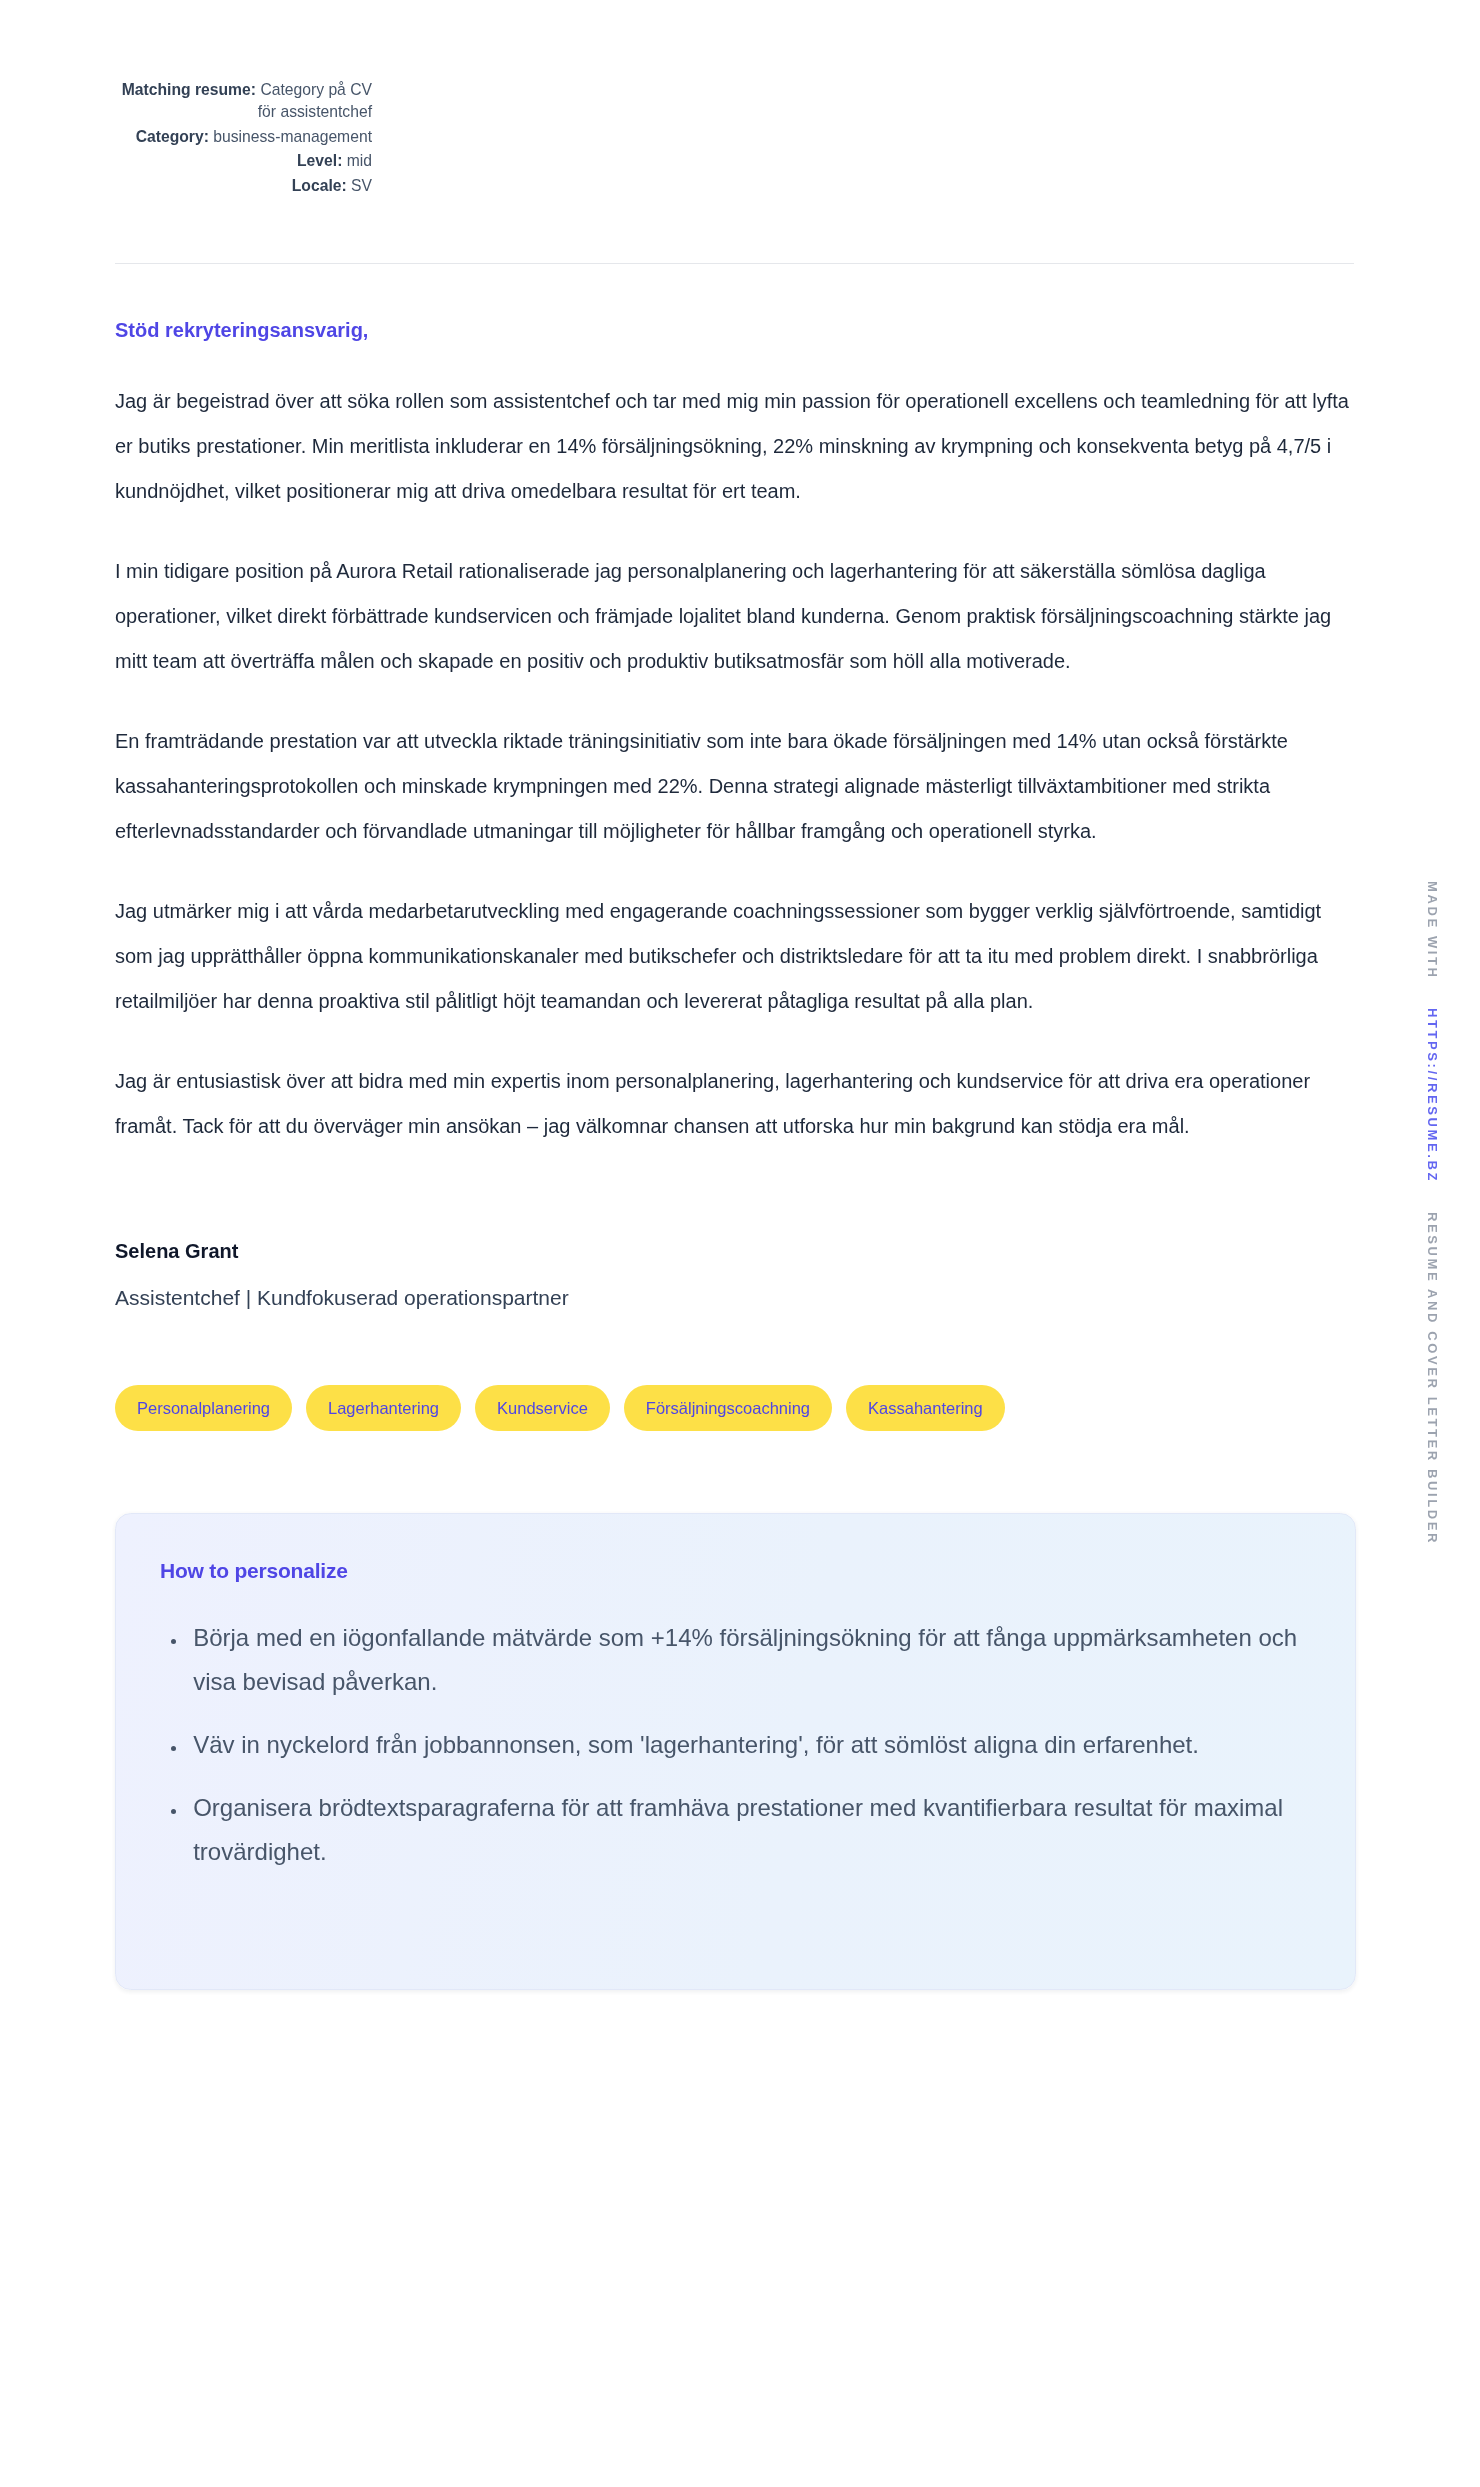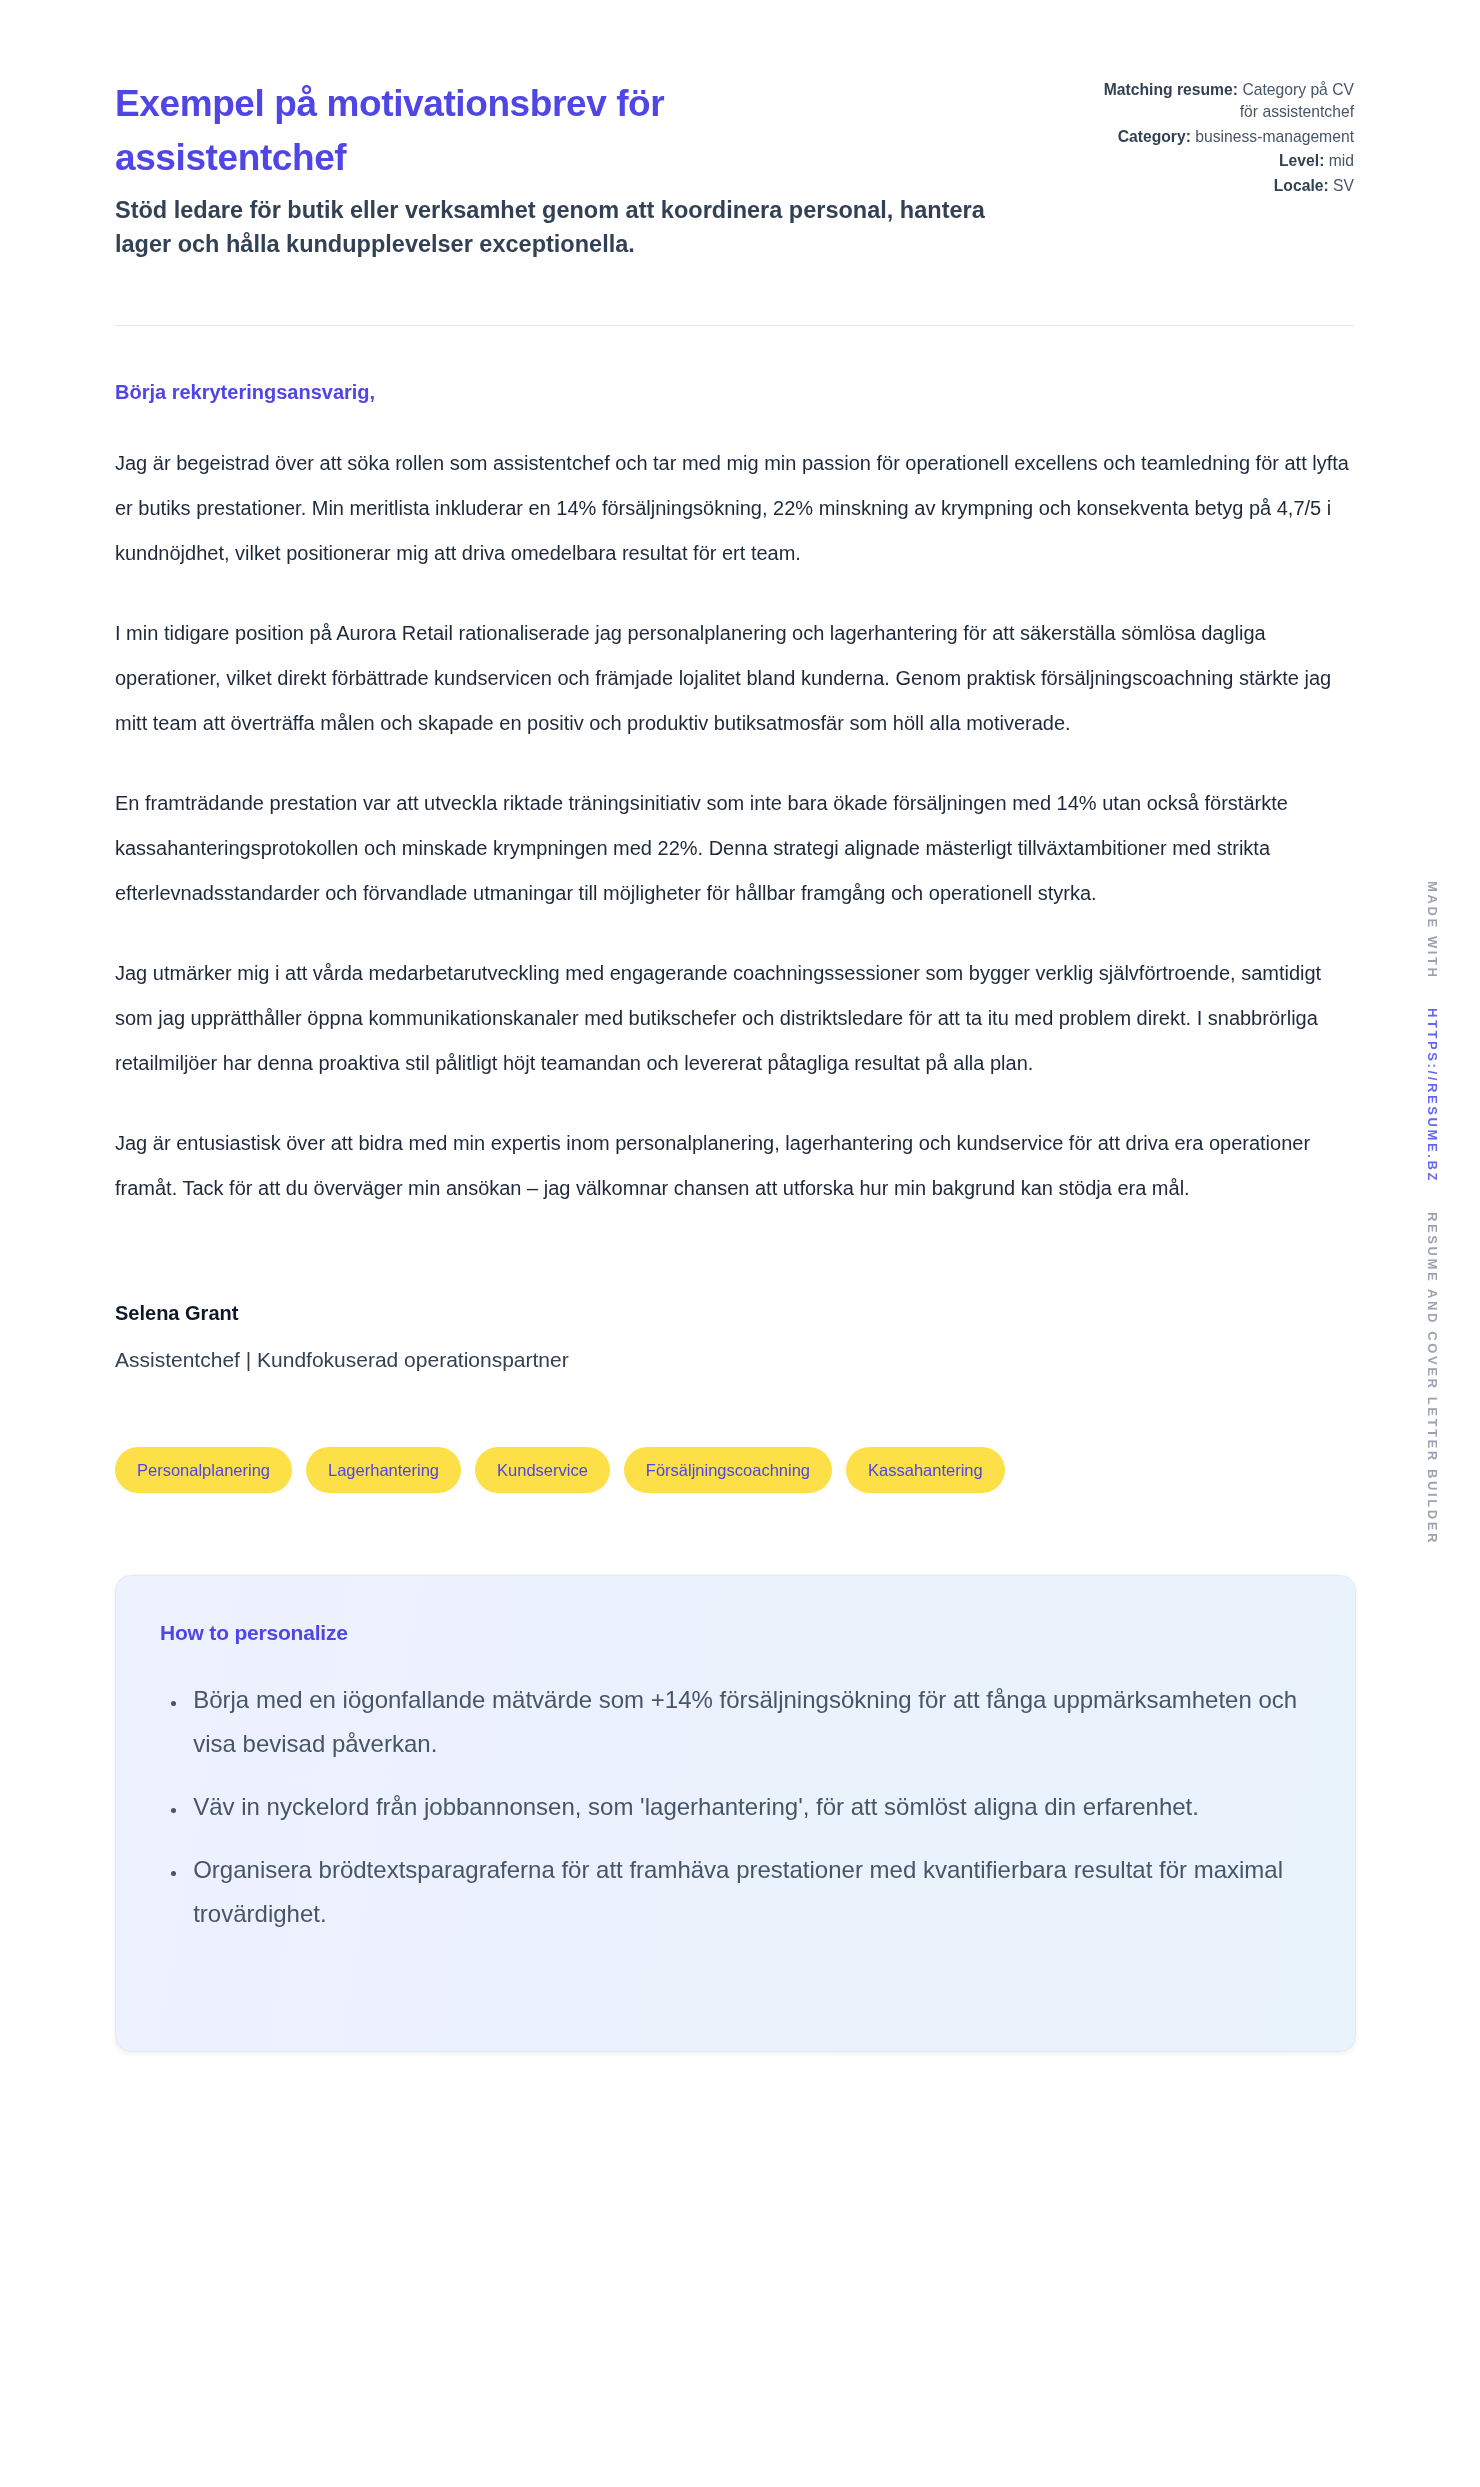--- a/index.html
+++ b/index.html
@@ -161,24 +161,20 @@
     margin: 22.6px 0;
     display: inline-block;
   }
 </style>
 </head>
 <body>
 
 <div class="page">
 
   <header class="header">
-    <div class="header-left">
-      <h1 class="title">Exempel på motivationsbrev för assistentchef</h1>
-      <p class="subtitle">Stöd ledare för butik eller verksamhet genom att koordinera personal, hantera lager och hålla kundupplevelser exceptionella.</p>
-    </div>
 
     <aside class="meta">
       <div class="meta-row">
         <span class="meta-label">Matching resume:</span>
         <span class="meta-value">Category på CV för assistentchef</span>
       </div>
       <div class="meta-row">
         <span class="meta-label">Category:</span>
         <span class="meta-value">business-management</span>
       </div>
@@ -189,21 +185,21 @@
       <div class="meta-row">
         <span class="meta-label">Locale:</span>
         <span class="meta-value">SV</span>
       </div>
     </aside>
   </header>
 
   <hr class="divider">
 
   <section class="letter">
-    <p class="greeting">Börja rekryteringsansvarig,</p>
+    <p class="greeting">Stöd rekryteringsansvarig,</p>
     <p class="para">Jag är begeistrad över att söka rollen som assistentchef och tar med mig min passion för operationell excellens och teamledning för att lyfta er butiks prestationer. Min meritlista inkluderar en 14% försäljningsökning, 22% minskning av krympning och konsekventa betyg på 4,7/5 i kundnöjdhet, vilket positionerar mig att driva omedelbara resultat för ert team.</p>
     <p class="para">I min tidigare position på Aurora Retail rationaliserade jag personalplanering och lagerhantering för att säkerställa sömlösa dagliga operationer, vilket direkt förbättrade kundservicen och främjade lojalitet bland kunderna. Genom praktisk försäljningscoachning stärkte jag mitt team att överträffa målen och skapade en positiv och produktiv butiksatmosfär som höll alla motiverade.</p>
     <p class="para">En framträdande prestation var att utveckla riktade träningsinitiativ som inte bara ökade försäljningen med 14% utan också förstärkte kassahanteringsprotokollen och minskade krympningen med 22%. Denna strategi alignade mästerligt tillväxtambitioner med strikta efterlevnadsstandarder och förvandlade utmaningar till möjligheter för hållbar framgång och operationell styrka.</p>
     <p class="para">Jag utmärker mig i att vårda medarbetarutveckling med engagerande coachningssessioner som bygger verklig självförtroende, samtidigt som jag upprätthåller öppna kommunikationskanaler med butikschefer och distriktsledare för att ta itu med problem direkt. I snabbrörliga retailmiljöer har denna proaktiva stil pålitligt höjt teamandan och levererat påtagliga resultat på alla plan.</p>
     <p class="para">Jag är entusiastisk över att bidra med min expertis inom personalplanering, lagerhantering och kundservice för att driva era operationer framåt. Tack för att du överväger min ansökan – jag välkomnar chansen att utforska hur min bakgrund kan stödja era mål.</p>
     <p class="sig-name">Selena Grant</p>
     <p class="sig-role">Assistentchef | Kundfokuserad operationspartner</p>
   </section>
 
   <div class="tags">

